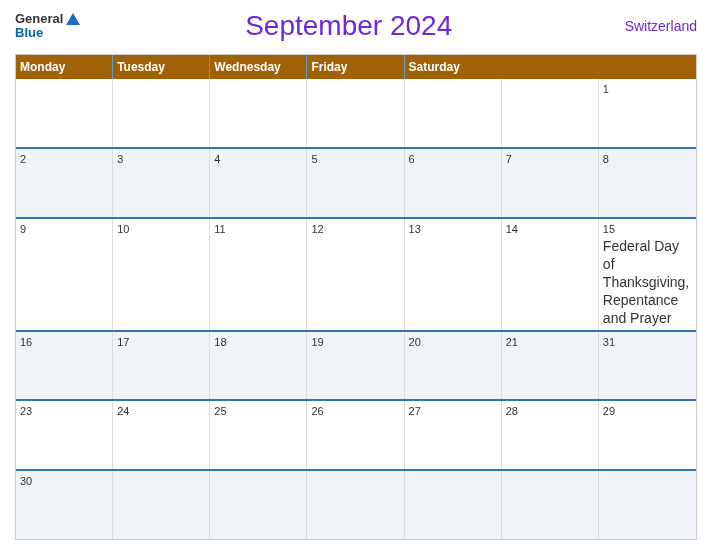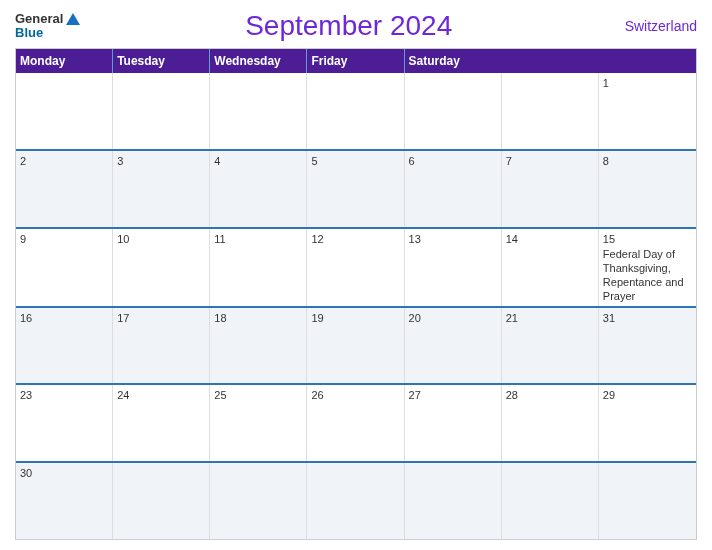--- a/index.html
+++ b/index.html
@@ -14,21 +14,21 @@
       width: 712px;
       height: 550px;
       padding: 10px 15px;
       display: flex;
       flex-direction: column;
     }
     .header {
       display: flex;
       align-items: center;
       justify-content: flex-end;
-      margin-bottom: 6px;
+      margin-bottom: 12px;
     }
     .logo {
       display: flex;
       flex-direction: column;
       line-height: 1.1;
     }
     .logo-general {
       font-size: 13px;
       font-weight: bold;
       color: #333;
@@ -53,21 +53,21 @@
     }
     .calendar {
       flex: 1;
       border: 1px solid #ccc;
       display: flex;
       flex-direction: column;
     }
     .cal-header {
       display: grid;
       grid-template-columns: repeat(7, 1fr);
-      background: #4c1d95;
+      background: #a16207;
     }
     .cal-header-cell {
       color: #fff;
       font-size: 12px;
       font-weight: bold;
       padding: 5px 4px;
       text-align: left;
       border-right: 1px solid #5a9fd4;
     }
     .cal-header-cell:last-child {
@@ -109,21 +109,21 @@
       background: #f0f4f8;
     }
     .day-num {
       font-size: 11px;
       font-weight: normal;
       color: #333;
       display: block;
       margin-bottom: 2px;
     }
     .event-text {
-      font-size: 11px;
+      font-size: 14px;
       color: #333;
       line-height: 1.3;
     }
     .logo-top {
       display: flex;
       align-items: center;
       gap: 1px;
     }
     .logo-triangle {
       display: inline-block;

